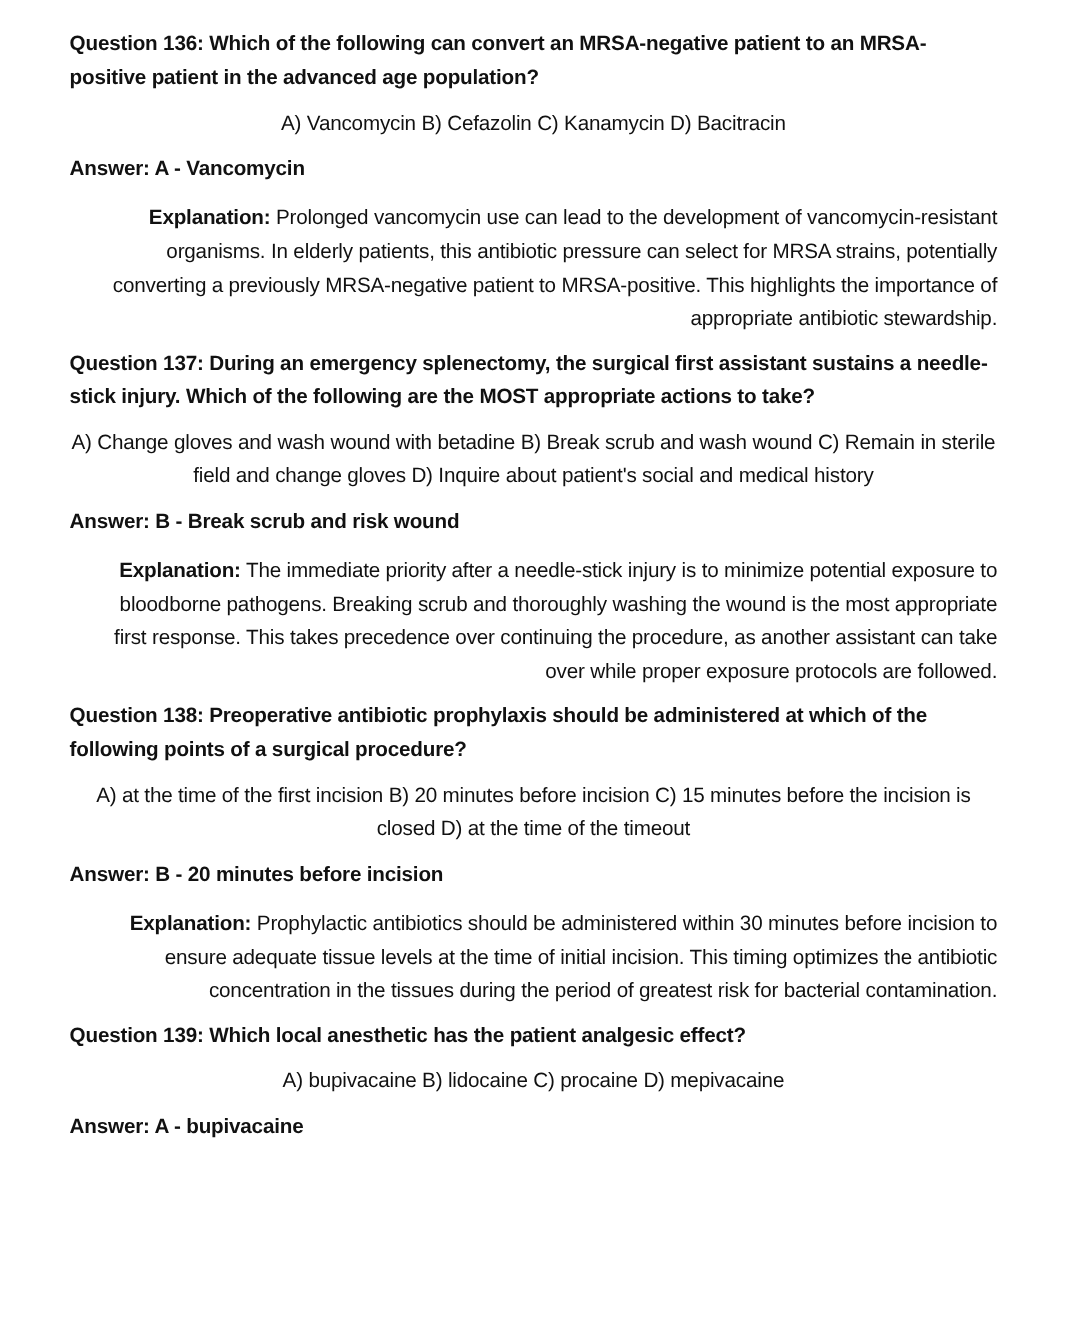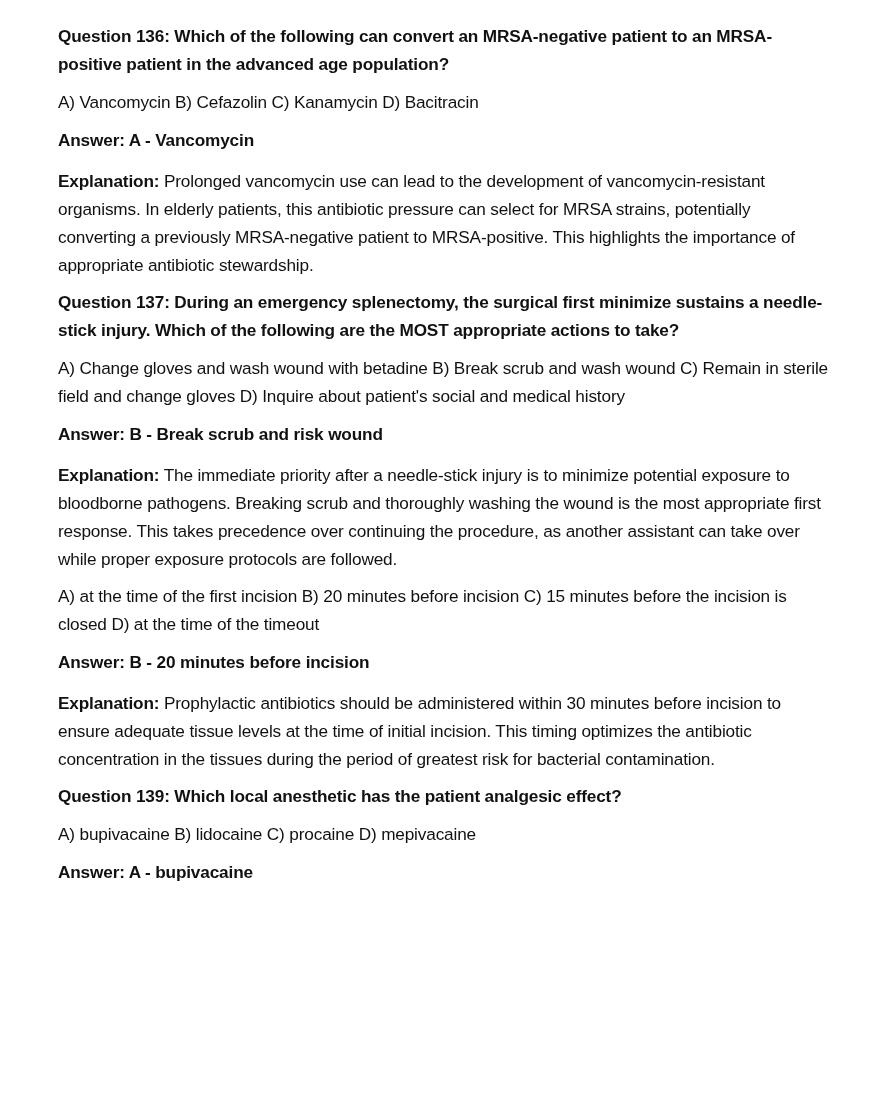--- a/index.html
+++ b/index.html
@@ -22,52 +22,55 @@
     font-size: 17.2px;
     line-height: 28px;
     letter-spacing: -0.15px;
   }
   .q {
     font-weight: bold;
     margin: 0 0 10px 0;
   }
   .opts {
     margin: 0 0 10px 0;
+    text-align: center;
   }
   .ans {
     font-weight: bold;
     margin: 0 0 13px 0;
   }
   .exp {
-    margin: 0 0 9px 0;
+    margin: 0 0 9px 16px;
+    text-align: right;
   }
   .exp .lbl {
     font-weight: bold;
   }
 </style>
 </head>
 <body>
 
 <div class="page">
 
   <section class="block">
     <p class="q">Question 136: Which of the following can convert an MRSA-negative patient to an MRSA-positive patient in the advanced age population?</p>
     <p class="opts">A) Vancomycin B) Cefazolin C) Kanamycin D) Bacitracin</p>
     <p class="ans">Answer: A - Vancomycin</p>
     <p class="exp"><span class="lbl">Explanation:</span><span> Prolonged vancomycin use can lead to the development of vancomycin-resistant organisms. In elderly patients, this antibiotic pressure can select for MRSA strains, potentially converting a previously MRSA-negative patient to MRSA-positive. This highlights the importance of appropriate antibiotic stewardship.</span></p>
   </section>
 
   <section class="block">
-    <p class="q">Question 137: During an emergency splenectomy, the surgical first minimize sustains a needle-stick injury. Which of the following are the MOST appropriate actions to take?</p>
+    <p class="q">Question 137: During an emergency splenectomy, the surgical first assistant sustains a needle-stick injury. Which of the following are the MOST appropriate actions to take?</p>
     <p class="opts">A) Change gloves and wash wound with betadine B) Break scrub and wash wound C) Remain in sterile field and change gloves D) Inquire about patient's social and medical history</p>
     <p class="ans">Answer: B - Break scrub and risk wound</p>
     <p class="exp"><span class="lbl">Explanation:</span><span> The immediate priority after a needle-stick injury is to minimize potential exposure to bloodborne pathogens. Breaking scrub and thoroughly washing the wound is the most appropriate first response. This takes precedence over continuing the procedure, as another assistant can take over while proper exposure protocols are followed.</span></p>
   </section>
 
   <section class="block">
+    <p class="q">Question 138: Preoperative antibiotic prophylaxis should be administered at which of the following points of a surgical procedure?</p>
     <p class="opts">A) at the time of the first incision B) 20 minutes before incision C) 15 minutes before the incision is closed D) at the time of the timeout</p>
     <p class="ans">Answer: B - 20 minutes before incision</p>
     <p class="exp"><span class="lbl">Explanation:</span><span> Prophylactic antibiotics should be administered within 30 minutes before incision to ensure adequate tissue levels at the time of initial incision. This timing optimizes the antibiotic concentration in the tissues during the period of greatest risk for bacterial contamination.</span></p>
   </section>
 
   <section class="block">
     <p class="q">Question 139: Which local anesthetic has the patient analgesic effect?</p>
     <p class="opts">A) bupivacaine B) lidocaine C) procaine D) mepivacaine</p>
     <p class="ans">Answer: A - bupivacaine</p>
   </section>

